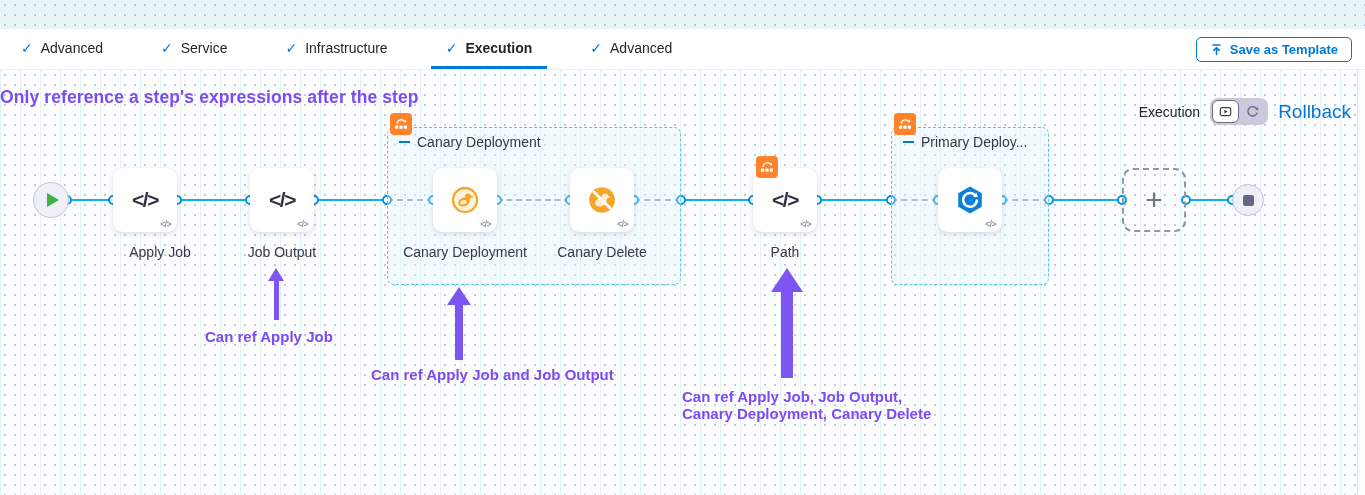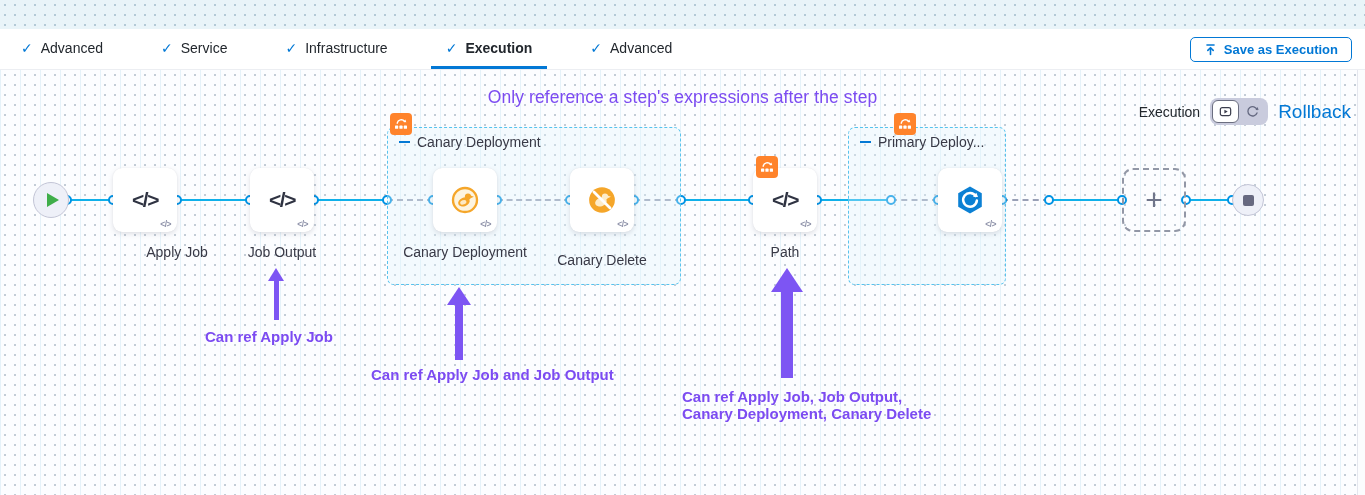--- a/index.html
+++ b/index.html
@@ -43,22 +43,22 @@
       linear-gradient(to right, rgba(150,205,228,0.22) 1px, transparent 1px),
       radial-gradient(circle, #c3ccd6 1px, transparent 1.35px);
     background-size:20px 20px, 10px 10px;
   }
   .scrollbar {
     position:absolute; right:0; top:0; bottom:0; width:8px;
     background:#fbfcfe; border-left:1px solid #e4e6ee;
   }
 
   .board-title {
-    position:absolute; left:0; top:17px; width:100%; text-align:center;
-    font-size:17.5px; font-weight:400; color:#7c4bf2; letter-spacing:.1px;
+    position:absolute; left:0; top:17px; width:100%; 
+    font-size:17.5px; font-weight:700; color:#7c4bf2; letter-spacing:.1px;
   }
 
   
   .mode-switch { position:absolute; right:14px; top:28px; display:flex; align-items:center; gap:10px; }
   .mode-switch .mode-label { font-size:14px; color:#22272d; }
   .mode-toggle {
     display:flex; align-items:center; width:58px; height:27px;
     background:#c9cbdd; border-radius:8px; padding:2px; gap:0;
   }
   .mode-seg { width:28px; height:23px; display:flex; align-items:center; justify-content:center; border-radius:6px; cursor:pointer; }
@@ -144,21 +144,21 @@
       <span class="check">✓</span>
       <span>Advanced</span>
     </div>
 
     <button class="save-template-btn">
       <svg width="13" height="13" viewBox="0 0 13 13">
         <path d="M3 2 H10" stroke="#0278d5" stroke-width="1.6" fill="none" stroke-linecap="round"></path>
         <path d="M6.5 11.5 V5" stroke="#0278d5" stroke-width="1.6" fill="none" stroke-linecap="round"></path>
         <path d="M3.8 7.4 L6.5 4.7 L9.2 7.4" stroke="#0278d5" stroke-width="1.6" fill="none" stroke-linecap="round" stroke-linejoin="round"></path>
       </svg>
-      <span>Save as Execution</span>
+      <span>Save as Template</span>
     </button>
   </div>
 
   <div class="canvas">
 
     <div class="board-title">Only reference a step's expressions after the step</div>
 
     <div class="mode-switch">
       <span class="mode-label">Execution</span>
       <div class="mode-toggle">
@@ -220,21 +220,21 @@
       <div class="stop-sq"></div>
     </div>
 
     <div class="group-box" style="left:387px; width:294px;">
       <div class="group-header">
         <span class="group-dash"></span>
         <span class="group-name">Canary Deployment</span>
       </div>
     </div>
 
-    <div class="group-box" style="left:848px; width:158px;">
+    <div class="group-box" style="left:891px; width:158px;">
       <div class="group-header" style="max-width:136px;">
         <span class="group-dash"></span>
         <span class="group-name">Primary Deploy...</span>
       </div>
     </div>
 
     <div class="badge" style="left:390px; top:43px;">
       <svg width="14" height="14" viewBox="0 0 14 14">
         <rect x="1" y="8.6" width="3.2" height="3.2" rx="0.6" fill="#fff"></rect>
         <rect x="5.4" y="8.6" width="3.2" height="3.2" rx="0.6" fill="#fff"></rect>
@@ -259,21 +259,21 @@
         <rect x="9.8" y="8.6" width="3.2" height="3.2" rx="0.6" fill="#fff"></rect>
         <path d="M3.2 6.2 A4.2 4.2 0 0 1 10.6 4.4" stroke="#fff" stroke-width="1.4" fill="none" stroke-linecap="round"></path>
         <polygon points="9.2,4.9 12.3,5.2 11.4,2.4" fill="#fff"></polygon>
       </svg>
     </div>
 
     <div class="node-card" style="left:113px;">
       <span class="code-glyph">&lt;/&gt;</span>
       <span class="mini-code">&lt;/&gt;</span>
     </div>
-    <div class="node-label" style="left:89px;padding-left:46px;">Apply Job</div>
+    <div class="node-label" style="left:72px;padding-left:46px;">Apply Job</div>
 
     <div class="node-card" style="left:250px;">
       <span class="code-glyph">&lt;/&gt;</span>
       <span class="mini-code">&lt;/&gt;</span>
     </div>
     <div class="node-label" style="left:217px;">Job Output</div>
 
     <div class="node-card" style="left:433px;">
       <svg width="30" height="30" viewBox="0 0 28 28">
         <circle cx="14" cy="14" r="11.2" stroke="#f5a62a" stroke-width="2.2" fill="#fdf4e0"></circle>
@@ -289,21 +289,21 @@
     <div class="node-card" style="left:570px;">
       <svg width="30" height="30" viewBox="0 0 28 28">
         <circle cx="14" cy="14" r="12" fill="#f5a62a"></circle>
         <ellipse cx="13" cy="15.8" rx="5.6" ry="4" fill="#fdeccb" transform="rotate(-22 13 15.8)"></ellipse>
         <circle cx="16.8" cy="10.8" r="2.9" fill="#fdeccb"></circle>
         <polygon points="19.2,9.8 22.3,11 19.2,12.4" fill="#fdeccb"></polygon>
         <line x1="6.5" y1="6.5" x2="21.5" y2="21.5" stroke="#fff" stroke-width="2.6" stroke-linecap="round"></line>
       </svg>
       <span class="mini-code">&lt;/&gt;</span>
     </div>
-    <div class="node-label" style="left:537px;margin-top:8px;">Canary Delete</div>
+    <div class="node-label" style="left:537px;">Canary Delete</div>
 
     <div class="node-card" style="left:753px;">
       <span class="code-glyph">&lt;/&gt;</span>
       <span class="mini-code">&lt;/&gt;</span>
     </div>
     <div class="node-label" style="left:720px;">Path</div>
 
     <div class="node-card" style="left:938px;">
       <svg width="30" height="30" viewBox="0 0 28 28">
         <polygon points="14,1.5 25,7.8 25,20.2 14,26.5 3,20.2 3,7.8" fill="#0b80d4"></polygon>

